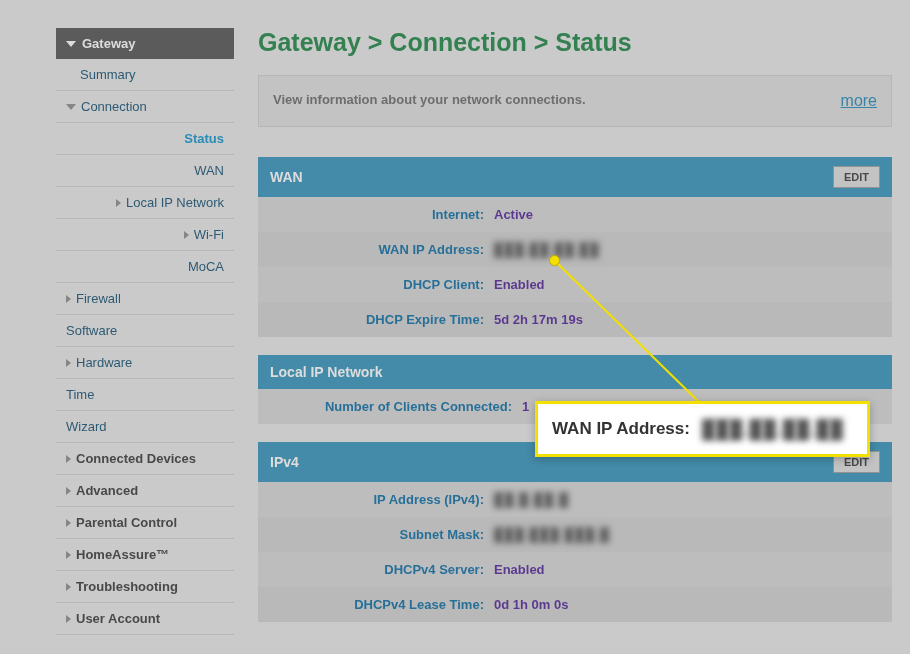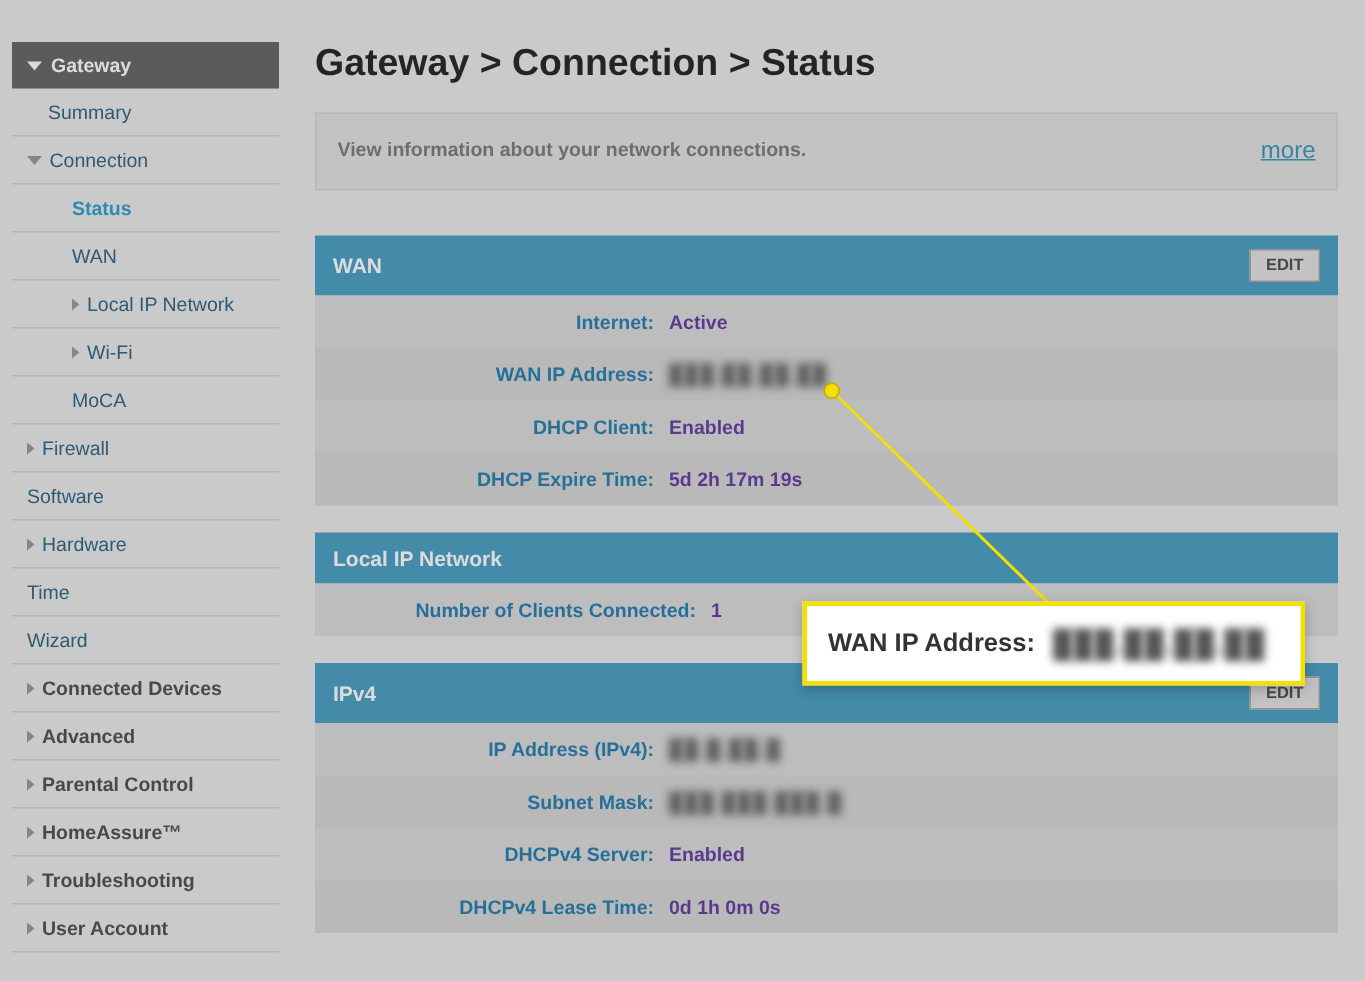--- a/index.html
+++ b/index.html
@@ -16,20 +16,21 @@
   position: absolute;
   inset: 0;
   background: rgba(128,128,128,0.28);
   pointer-events: none;
   z-index: 50;
 }
 .layout {
   display: flex;
   padding-top: 28px;
   position: relative;
+  margin-left: 48px;
 }
 .sidebar {
   width: 186px;
   flex-shrink: 0;
   padding-left: 8px;
   font-size: 13px;
 }
 .sidebar-header {
   background: #4d4d4d;
   color: #fff;
@@ -42,21 +43,21 @@
 .sidebar-item {
   padding: 8px 10px;
   border-bottom: 1px solid #ccc;
   color: #0c4a6e;
   display: flex;
   align-items: center;
   gap: 5px;
   cursor: pointer;
 }
 .sidebar-item.indent1 { padding-left: 24px; }
-.sidebar-item.indent2 { padding-left: 40px; }
+.sidebar-item.indent2 { padding-left: 40px; justify-content: flex-end; }
 .sidebar-item.active { color: #0b90c9; font-weight: bold; }
 .sidebar-top {
   font-weight: bold;
   padding: 8px 10px;
   border-bottom: 1px solid #ccc;
   display: flex;
   align-items: center;
   gap: 5px;
   cursor: pointer;
 }
@@ -77,21 +78,21 @@
   border-left: 5px solid #888;
   display: inline-block;
 }
 .main {
   flex: 1;
   padding: 0 18px 0 24px;
 }
 .breadcrumb {
   font-size: 25px;
   font-weight: bold;
-  color: #000000;
+  color: #15803d;
   margin-bottom: 18px;
 }
 .infobar {
   background: #ddd;
   border: 1px solid #ccc;
   padding: 16px 14px;
   display: flex;
   justify-content: space-between;
   align-items: flex-start;
   font-size: 13px;

